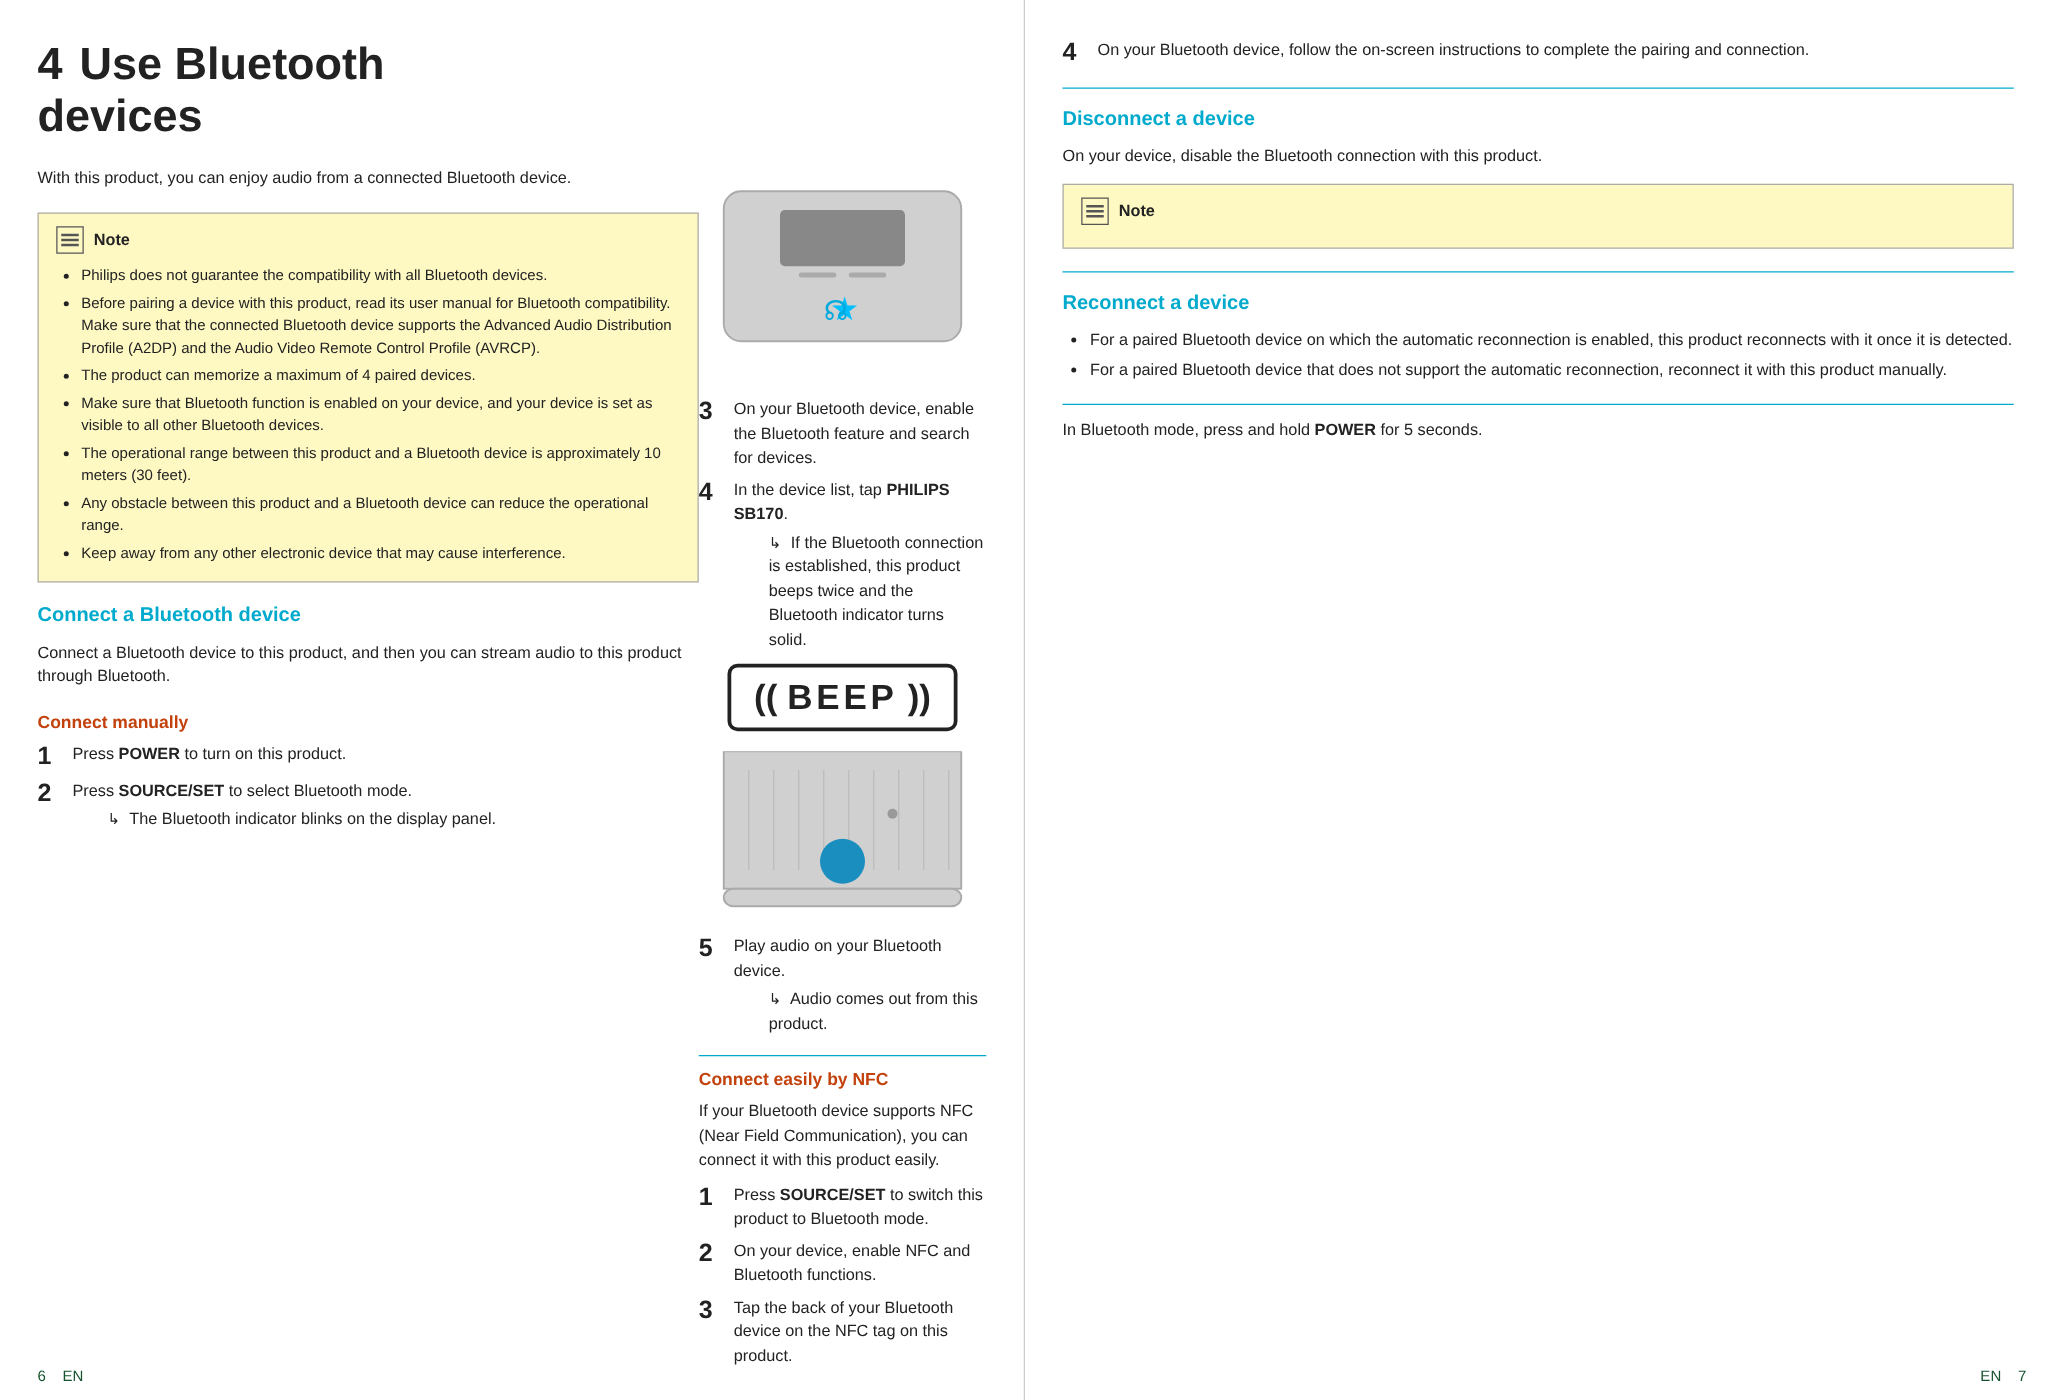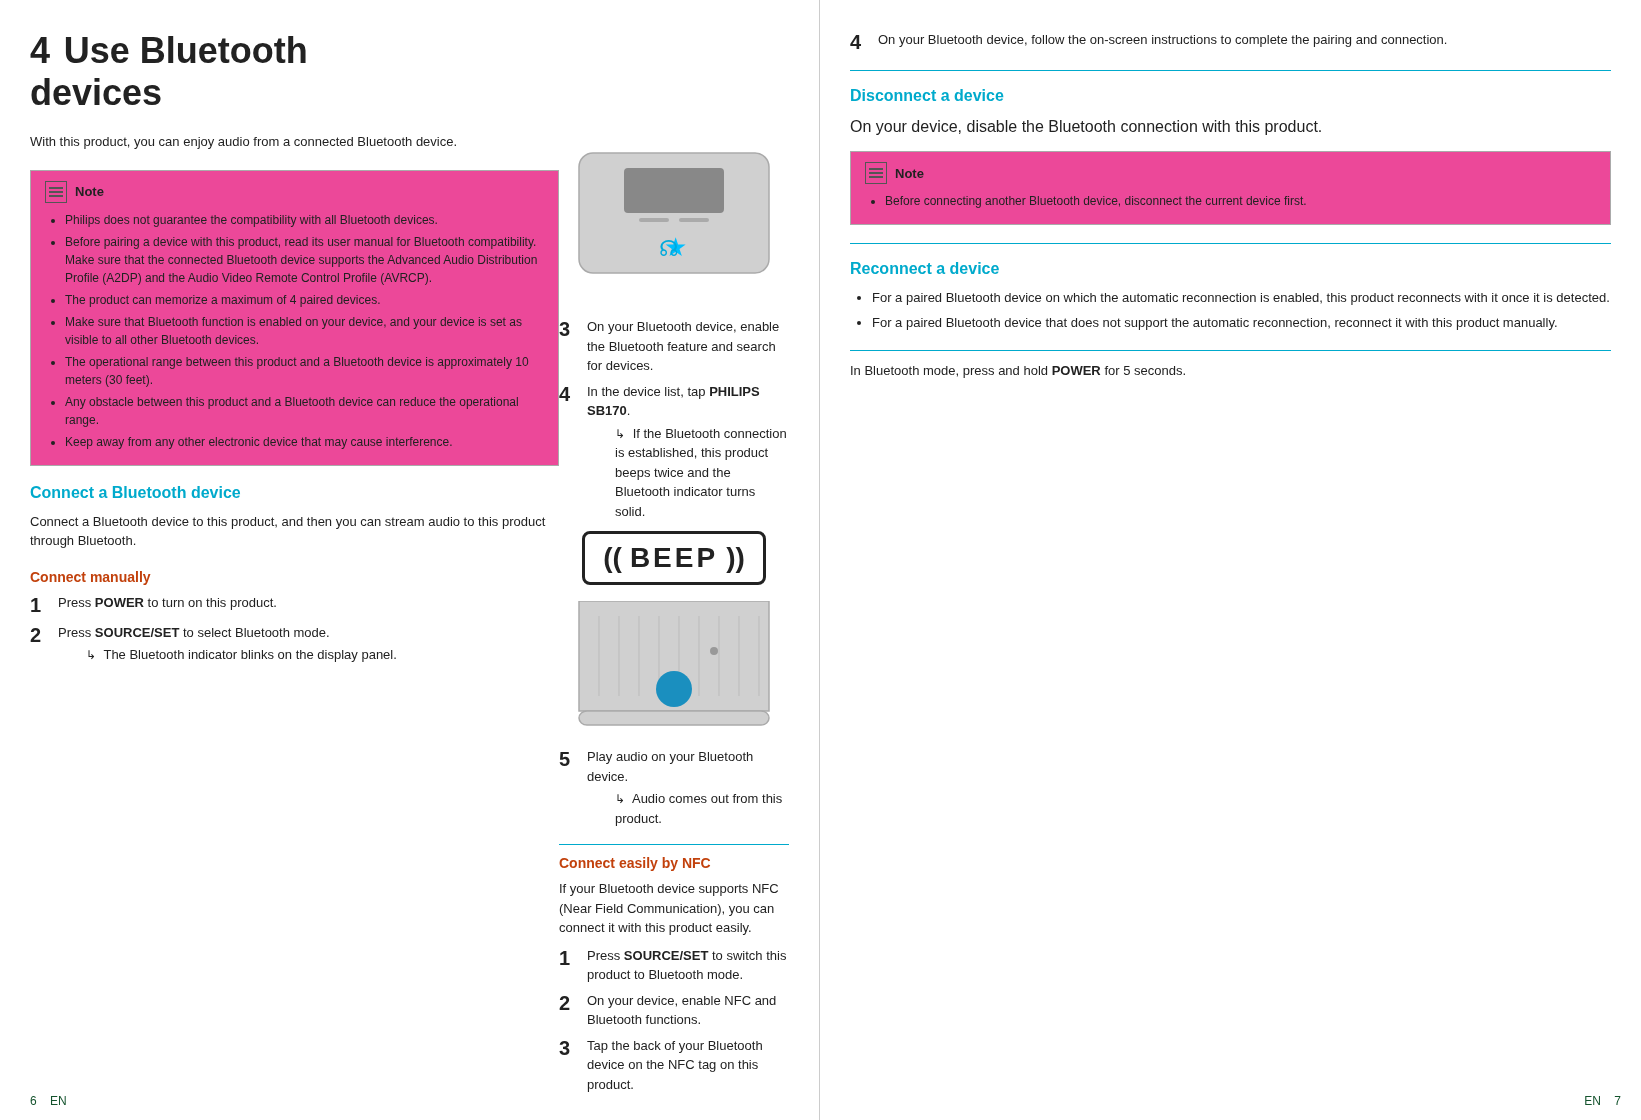--- a/index.html
+++ b/index.html
@@ -51,21 +51,21 @@
       font-size: 13px;
       margin-bottom: 18px;
       line-height: 1.5;
     }
 
     
     .note-box {
       border: 1px solid #aaa;
       padding: 10px 14px;
       margin-bottom: 18px;
-      background: #ec4899;
+      background: #fef9c3;
     }
     .note-header {
       display: flex;
       align-items: center;
       margin-bottom: 8px;
       font-weight: bold;
       font-size: 13px;
     }
     .note-icon {
       display: inline-flex;
@@ -384,36 +384,33 @@
         <span class="step-num right-step-num">4</span>
         <div class="step-content">
           On your Bluetooth device, follow the on-screen instructions to complete the pairing and connection.
         </div>
       </li>
     </ul>
 
     <hr class="teal-hr">
 
     <div class="subsection-title">Disconnect a device</div>
-    <p style="font-size:16px; line-height:1.5; margin-bottom:12px;">On your device, disable the Bluetooth connection with this product.</p>
+    <p style="font-size:13px; line-height:1.5; margin-bottom:12px;">On your device, disable the Bluetooth connection with this product.</p>
 
     <div class="note-box">
       <div class="note-header">
         <div class="note-icon">
           <div class="note-icon-lines">
             <div class="note-icon-line"></div>
             <div class="note-icon-line"></div>
             <div class="note-icon-line"></div>
           </div>
         </div>
         <span>Note</span>
       </div>
-      <ul>
-        <li>Before connecting another Bluetooth device, disconnect the current device first.</li>
-      </ul>
     </div>
 
     <hr class="teal-hr">
 
     <div class="subsection-title">Reconnect a device</div>
     <ul class="bullet-list">
       <li>For a paired Bluetooth device on which the automatic reconnection is enabled, this product reconnects with it once it is detected.</li>
       <li>For a paired Bluetooth device that does not support the automatic reconnection, reconnect it with this product manually.</li>
     </ul>
 

